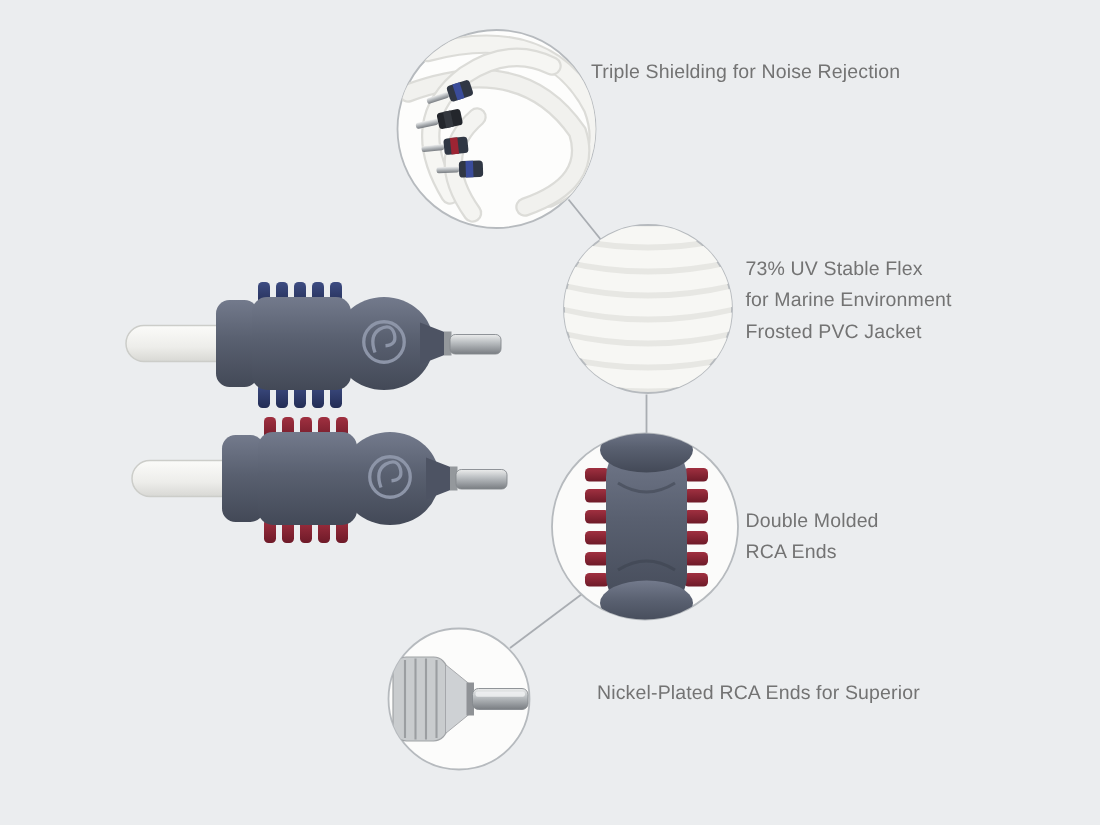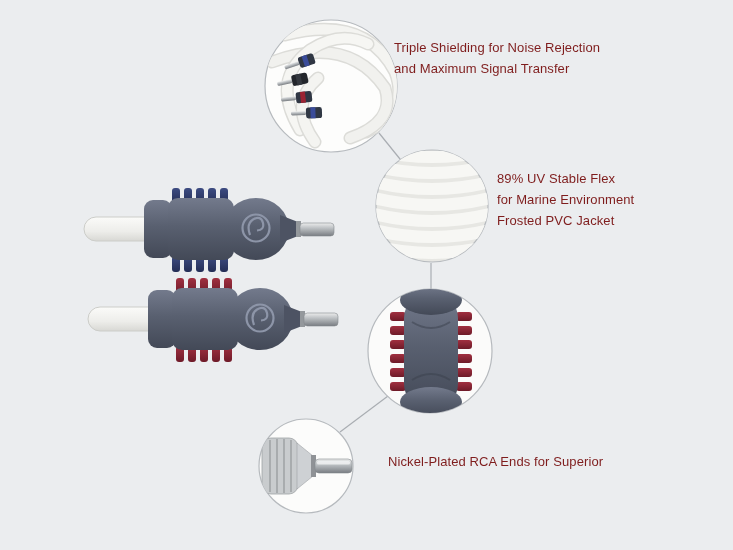--- a/index.html
+++ b/index.html
@@ -2,21 +2,21 @@
 <html><head>
 <meta charset="utf-8">
 <style>
   html,body{margin:0;padding:0;background:#ebedef;}
   .stage{
     position:relative;width:733px;height:550px;background:#ebedef;
     font-family:"Liberation Sans",sans-serif;overflow:hidden;
   }
   .stage svg{position:absolute;left:0;top:0;}
   .label{
-    position:absolute;color:#7f1d1d;font-size:13px;line-height:21px;
+    position:absolute;color:#737373;font-size:13px;line-height:21px;
     letter-spacing:.1px;white-space:nowrap;
   }
 </style>
 </head>
 <body>
 
 <div class="stage">
 
   <svg width="733" height="550" viewBox="0 0 733 550">
     <defs>
@@ -202,27 +202,30 @@
       </g>
       <path d="M297 443 L313 456 L313 476 L297 489 Z" fill="#ced1d4" stroke="#a0a3a6" stroke-width="0.6"></path>
       <rect x="311" y="455" width="5" height="22" fill="#8f9296"></rect>
       <rect x="315" y="459" width="37" height="14" rx="4" fill="url(#metalH)" stroke="#85898d" stroke-width="0.6"></rect>
       <rect x="317" y="461" width="33" height="3.5" rx="1.5" fill="#f0f1f2" opacity="0.85"></rect>
     </g>
   </svg>
 
   <div class="label" style="left:394px;top:37px">
     <div>Triple Shielding for Noise Rejection</div>
-    <div>and Maximum Signal Transfer</div>
   </div>
 
   <div class="label" style="left:497px;top:168px">
-    <div>89% UV Stable Flex</div>
+    <div>73% UV Stable Flex</div>
     <div>for Marine Environment</div>
     <div>Frosted PVC Jacket</div>
   </div>
 
-
-  <div class="label" style="left:388px;top:451px">
+  <div class="label" style="left:497px;top:336px">
+    <div>Double Molded</div>
+    <div>RCA Ends</div>
+  </div>
+
+  <div class="label" style="left:398px;top:451px">
     <div>Nickel-Plated RCA Ends for Superior</div>
   </div>
 
 </div>
 
 </body></html>

